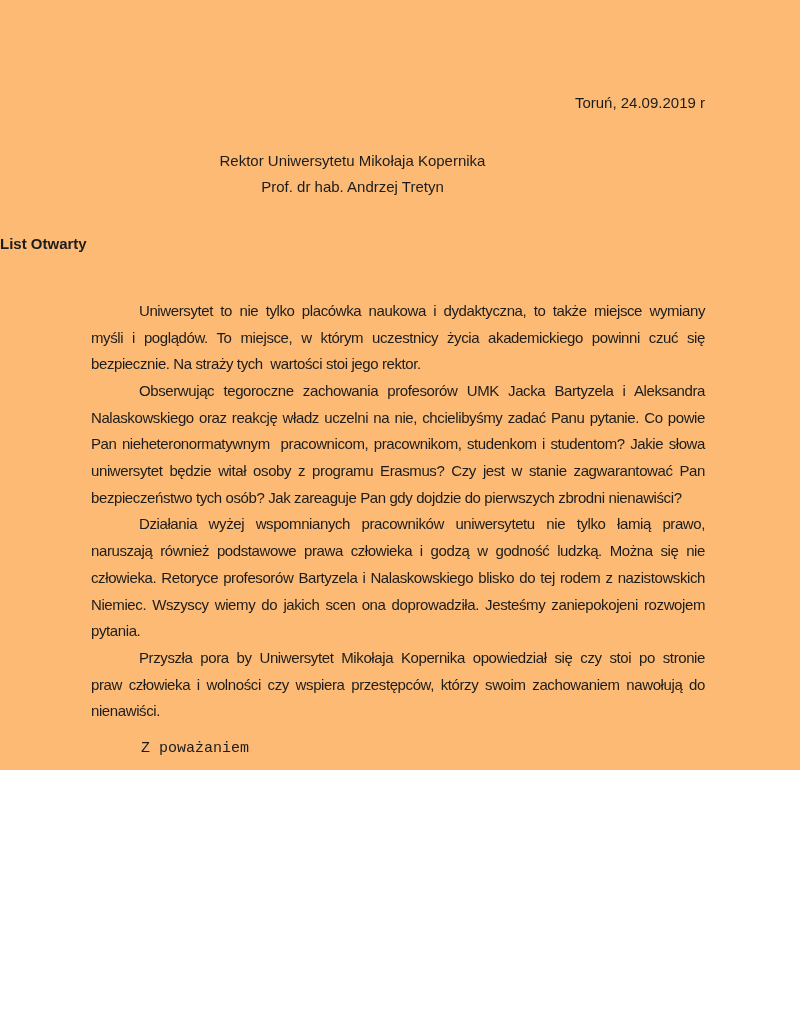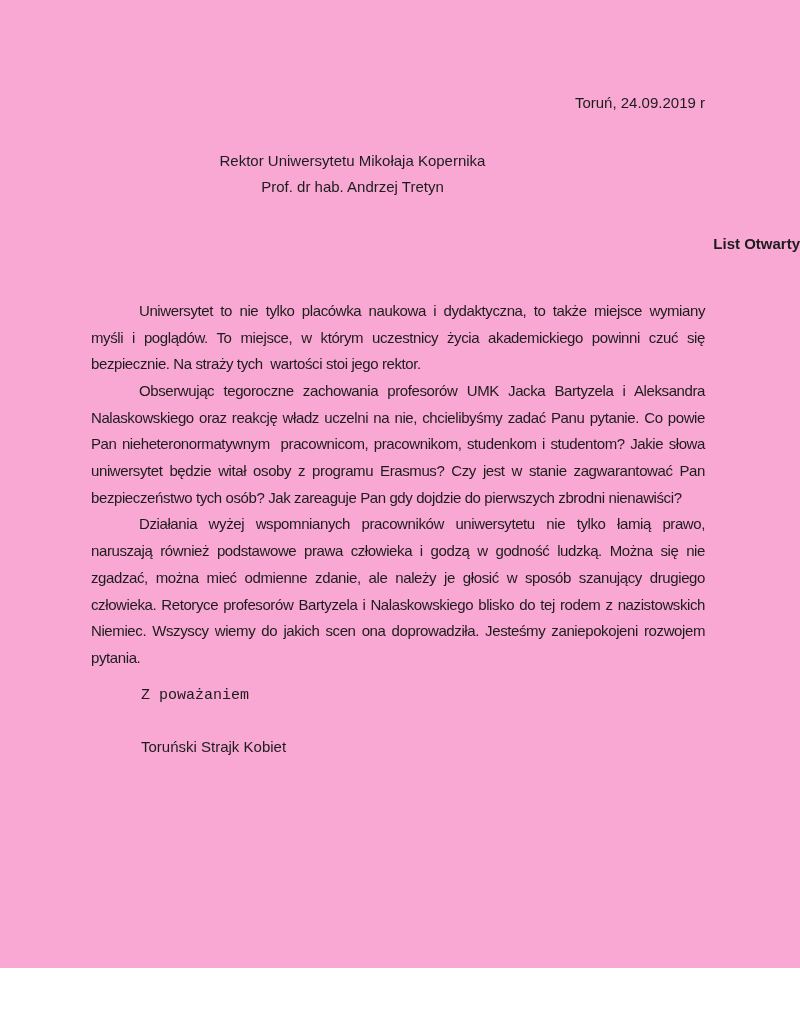--- a/index.html
+++ b/index.html
@@ -3,40 +3,40 @@
 <meta charset="utf-8">
 <style>
   html, body {
     margin: 0;
     padding: 0;
     background: #ffffff;
   }
   .page {
     position: relative;
     width: 800px;
-    height: 968px;
-    background: #f9a8d4;
+    height: 770px;
+    background: #fdba74;
     box-sizing: border-box;
     padding-top: 90px;
     font-family: "Liberation Sans", "DejaVu Sans", sans-serif;
     font-size: 15px;
     line-height: 26.7px;
     color: #1c1c1c;
   }
   .date-line {
     text-align: right;
     margin: 0 95px 0 0;
   }
   .recipient {
     margin: 31px 95px 0 0;
     text-align: center;
   }
   .title {
     margin: 30px 0 0 0;
-    text-align: right;
+    text-align: left;
     font-weight: bold;
     font-size: 15px;
     line-height: 26.7px;
   }
   .body-text {
     margin: 40px 0 0 91px;
     width: 614px;
   }
   .para {
     margin: 0;
@@ -86,26 +86,30 @@
       <div class="line indent">Obserwując tegoroczne zachowania profesorów UMK Jacka Bartyzela i Aleksandra</div>
       <div class="line">Nalaskowskiego oraz reakcję władz uczelni na nie, chcielibyśmy zadać Panu pytanie. Co powie</div>
       <div class="line">Pan nieheteronormatywnym&nbsp; pracownicom, pracownikom, studenkom i studentom? Jakie słowa</div>
       <div class="line">uniwersytet będzie witał osoby z programu Erasmus? Czy jest w stanie zagwarantować Pan</div>
       <div class="line last">bezpieczeństwo tych osób? Jak zareaguje Pan gdy dojdzie do pierwszych zbrodni nienawiści?</div>
     </div>
 
     <div class="para">
       <div class="line indent">Działania wyżej wspomnianych pracowników uniwersytetu nie tylko łamią prawo,</div>
       <div class="line">naruszają również podstawowe prawa człowieka i godzą w godność ludzką. Można się nie</div>
-      <div class="line">zgadzać, można mieć odmienne zdanie, ale należy je głosić w sposób szanujący drugiego</div>
       <div class="line">człowieka. Retoryce profesorów Bartyzela i Nalaskowskiego blisko do tej rodem z nazistowskich</div>
       <div class="line">Niemiec. Wszyscy wiemy do jakich scen ona doprowadziła. Jesteśmy zaniepokojeni rozwojem</div>
       <div class="line last">pytania.</div>
     </div>
 
+    <div class="para">
+      <div class="line indent">Przyszła pora by Uniwersytet Mikołaja Kopernika opowiedział się czy stoi po stronie</div>
+      <div class="line">praw człowieka i wolności czy wspiera przestępców, którzy swoim zachowaniem nawołują do</div>
+      <div class="line last">nienawiści.</div>
+    </div>
 
   </div>
 
   <div class="closing">Z poważaniem</div>
 
   <div class="signature">Toruński Strajk Kobiet</div>
 
 </div>
 
 </body></html>

